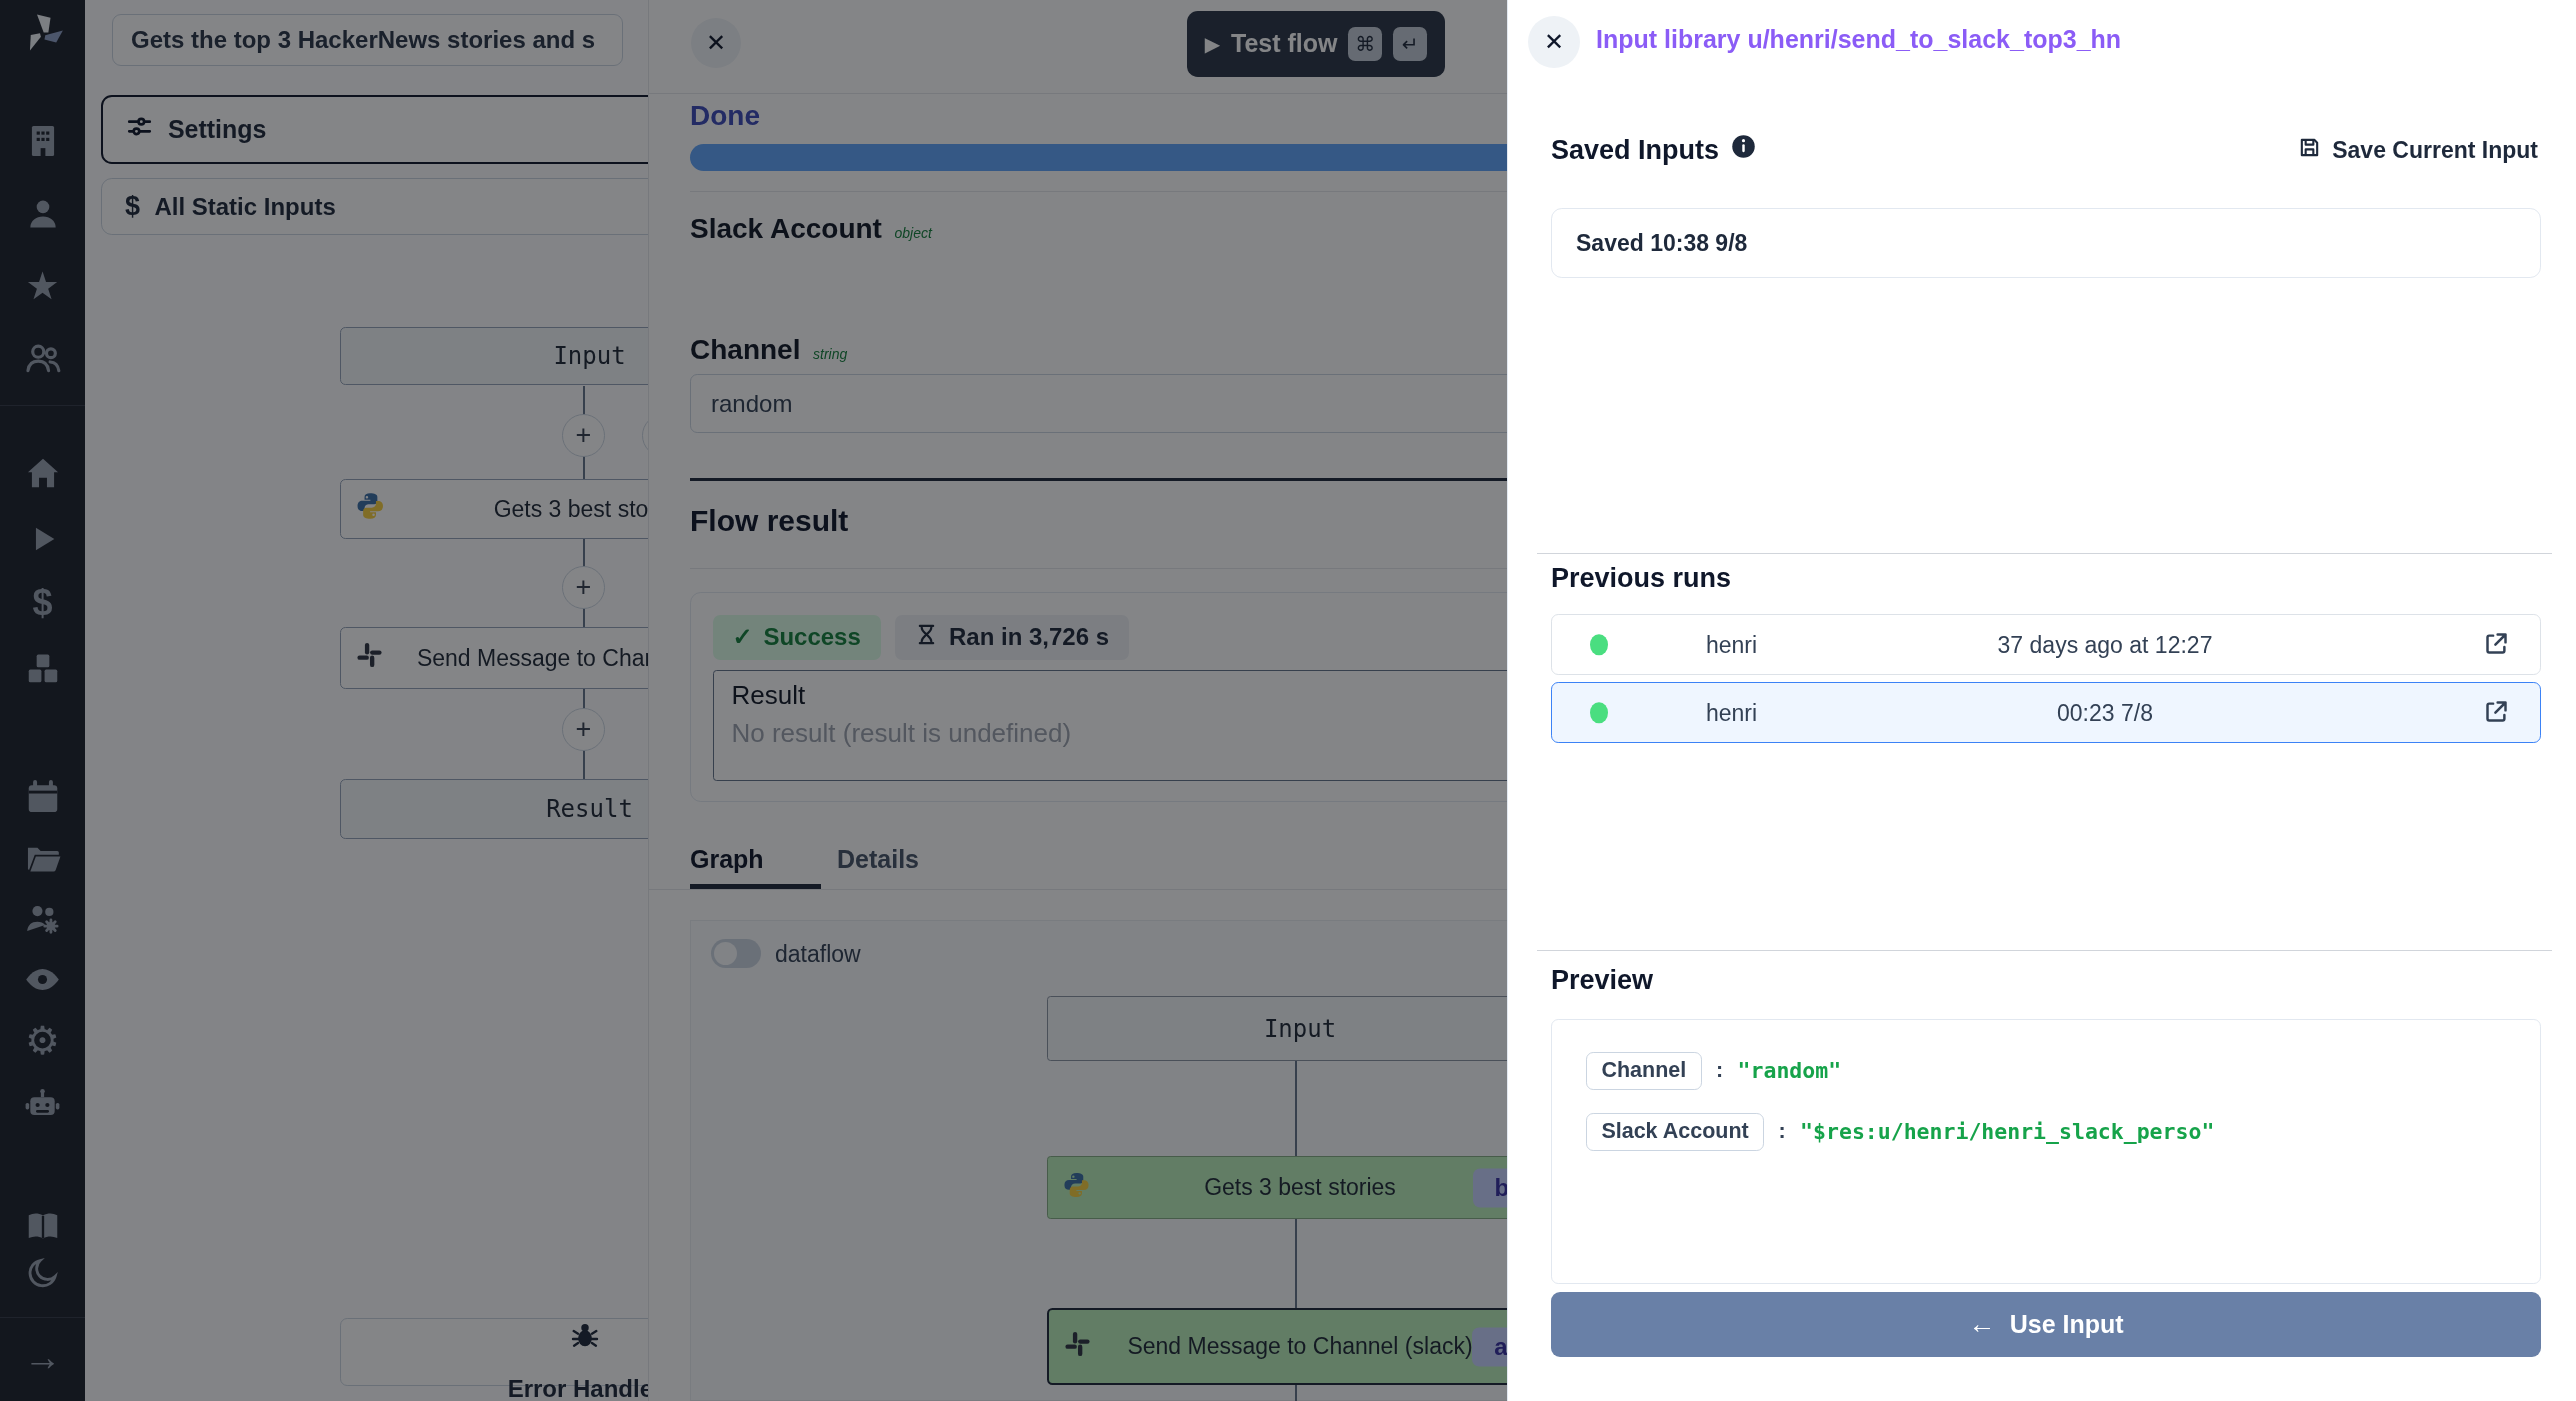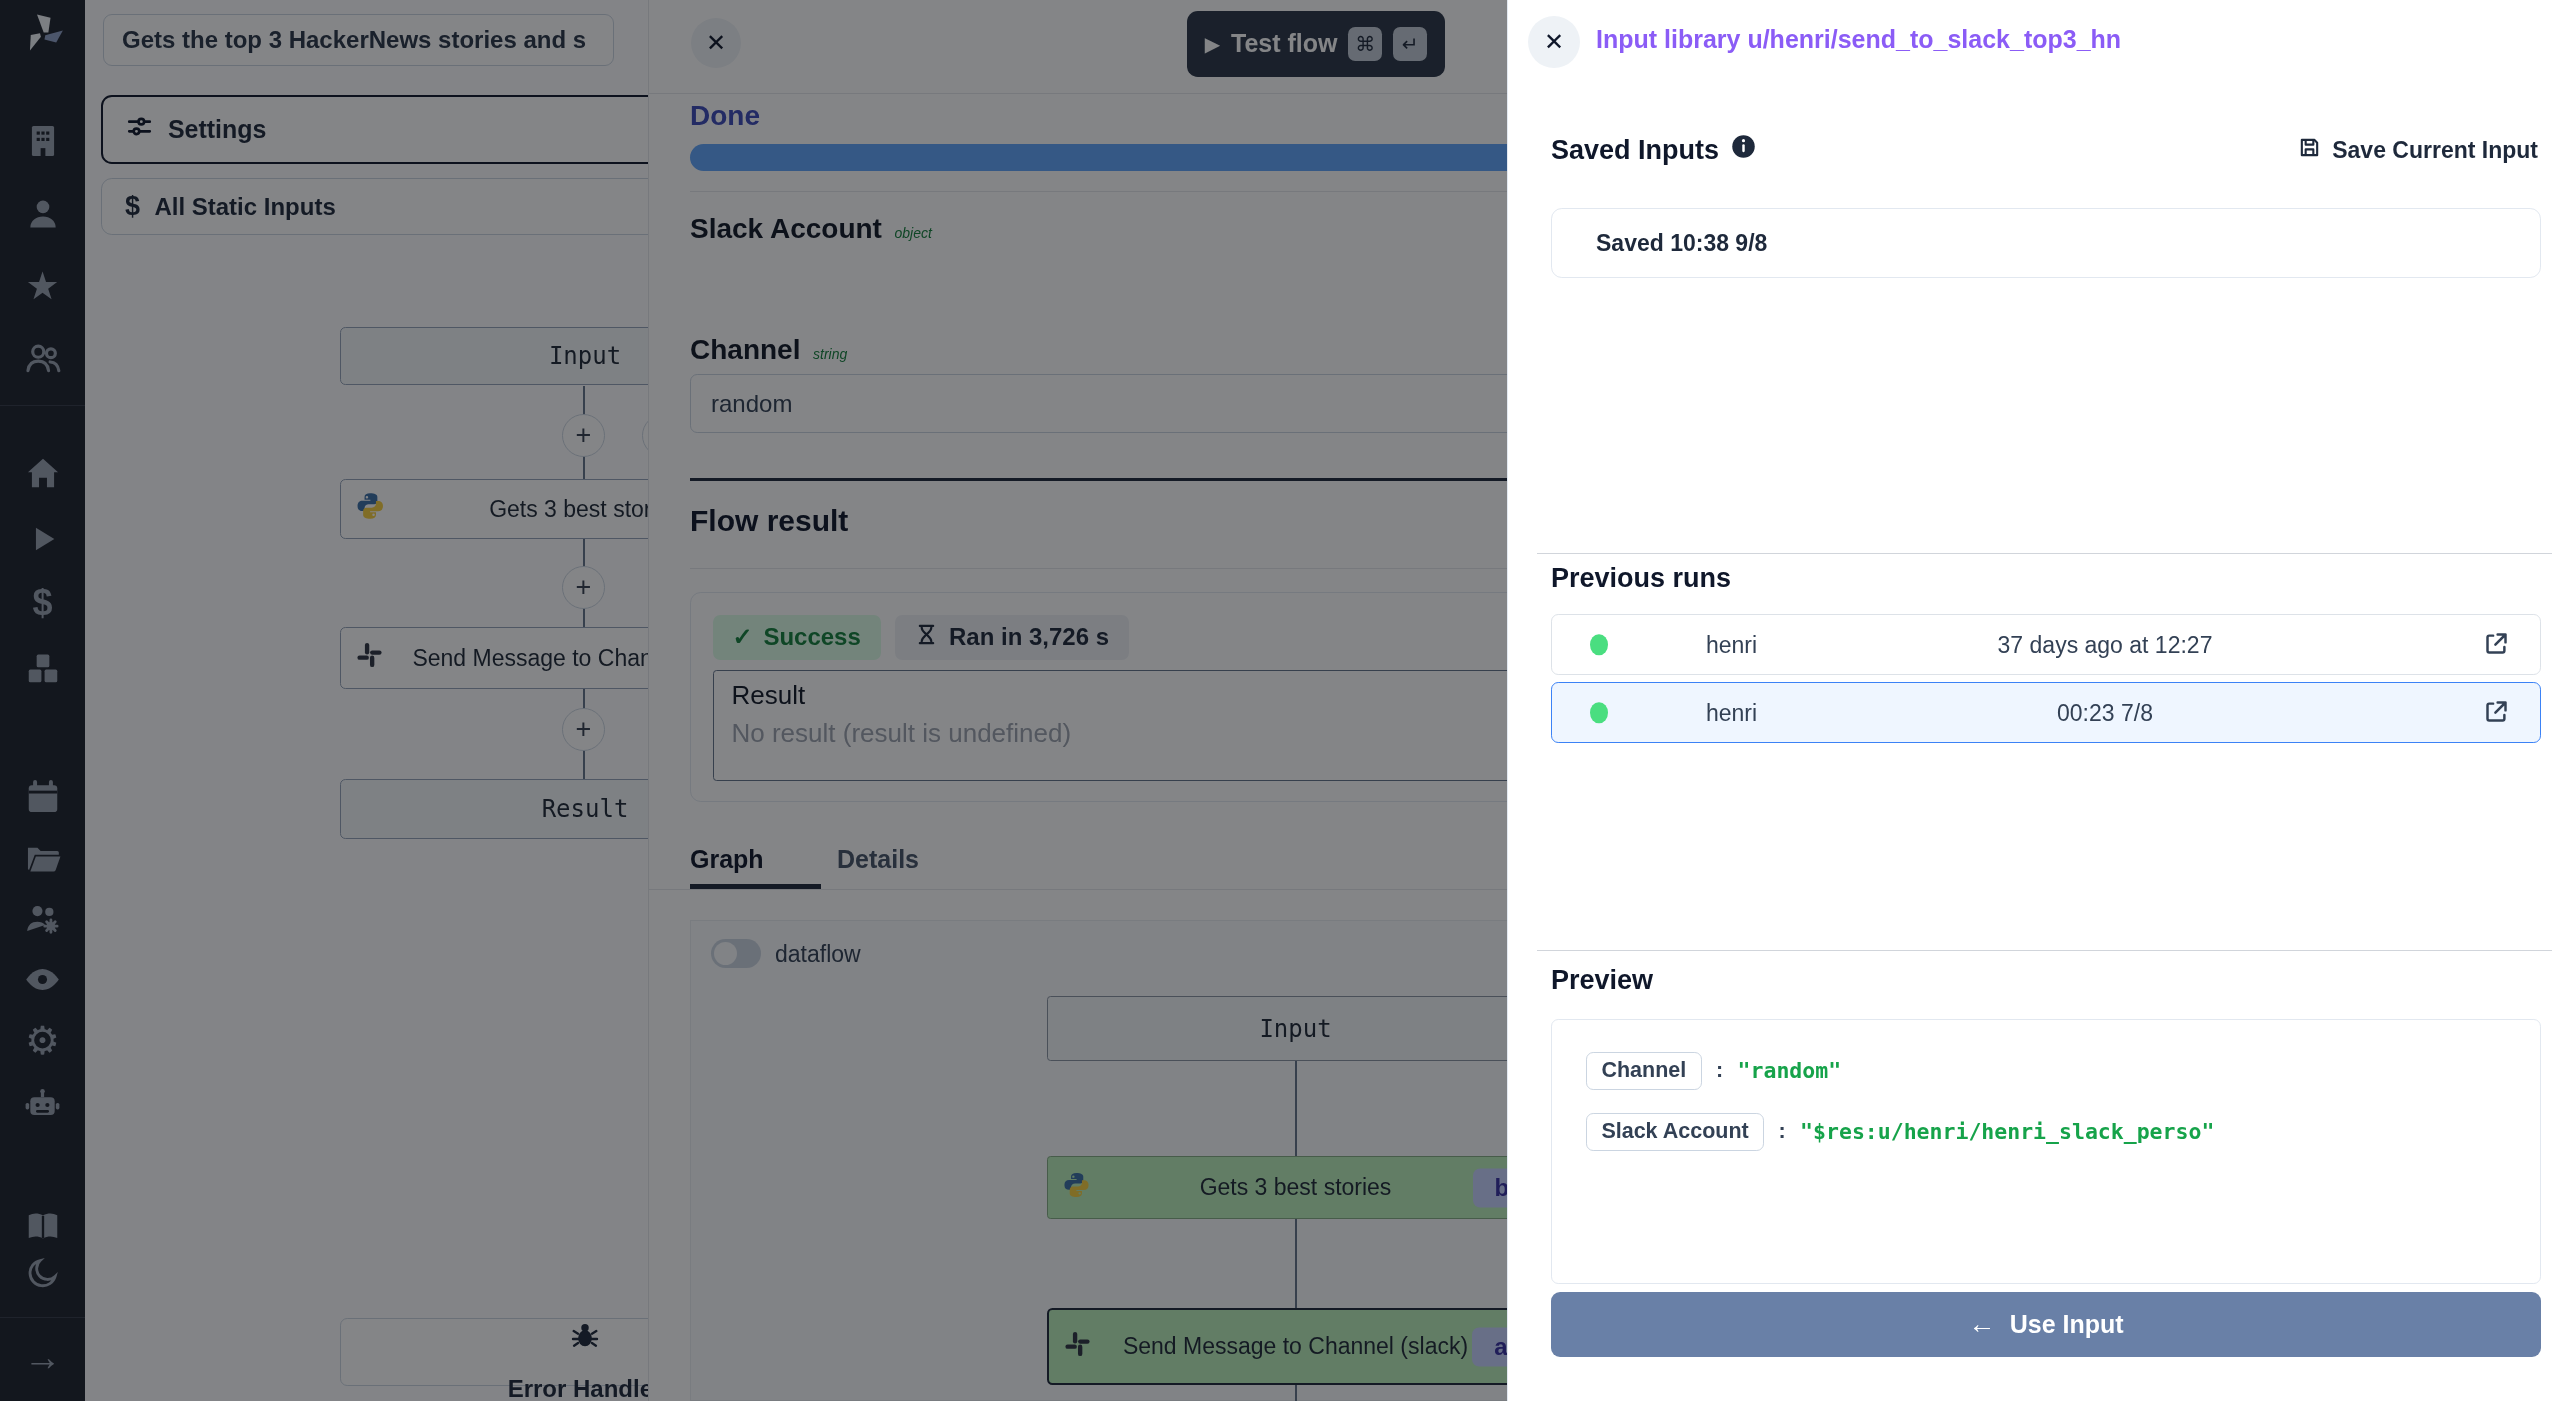--- a/index.html
+++ b/index.html
@@ -1,20 +1,20 @@
 <!DOCTYPE html>
 <html style="font-size:14.4px"><head>
 <meta charset="utf-8">
 <style>
   * { box-sizing: border-box; margin:0; padding:0; }
   html,body { width:2576px; height:1401px; }
   body { position:relative; overflow:hidden; background:#fff;
          font-family:"Liberation Sans", sans-serif; color:#1e293b; }
   .mono { font-family:"DejaVu Sans Mono", monospace; }
-  .nowrap { white-space:nowrap; overflow:hidden; }
+  .nowrap { white-space:nowrap; overflow:hidden;margin-left:9px; }
 
   
   .sidebar { position:absolute; left:0; top:0; width:85px; height:1401px; background:#1d222c; z-index:2; }
   .side-icon { position:absolute; left:0; width:85px; display:flex; justify-content:center; align-items:center; color:#99a2b1; cursor:pointer; }
   .side-icon svg { display:block; }
   .side-glyph { font-size:32px; color:#99a2b1; line-height:1; }
   .side-div { position:absolute; left:0; width:85px; border-top:1.8px solid #343b49; }
 
   
   .editor { position:absolute; left:85px; top:0; width:562px; height:1401px; background:#fdfdfe; z-index:1; }
@@ -79,21 +79,21 @@
   
   .dim { position:absolute; left:0; top:0; width:1507px; height:1401px; background:rgba(10,12,16,0.5); z-index:5; pointer-events:none; }
 
   
   .lib-drawer { position:absolute; left:1507px; top:0; width:1069px; height:1401px; background:#fff; z-index:10; border-left:0.9px solid #e2e8f0; }
   .lib-title { position:absolute; left:88px; top:25px; font-size:25px; font-weight:700; color:#8b5cf6; }
   .lib-h { position:absolute; font-size:27px; font-weight:700; color:#0f172a; display:flex; align-items:center; gap:11px; }
   .save-btn { position:absolute; right:38px; top:136px; display:flex; align-items:center; gap:10.8px; font-size:23px; font-weight:600;
               color:#1e293b; cursor:pointer; }
   .saved-card { position:absolute; left:43px; top:208px; width:990px; height:70px; border:1.3px solid #e2e8f0; border-radius:10.8px;
-                display:flex; align-items:center; padding:0 44px; font-size:23px; font-weight:600; color:#1e293b; cursor:pointer; background:#fff; }
+                display:flex; align-items:center; padding:0 24px; font-size:23px; font-weight:600; color:#1e293b; cursor:pointer; background:#fff; }
   .lib-div { position:absolute; left:29px; width:1015px; border-top:1.8px solid #d1d5db; }
   .run-row { position:absolute; left:43px; width:990px; height:61px; border:1.3px solid #dde2e8; border-radius:7.2px; background:#fff; cursor:pointer; }
   .run-row.selected { background:#eff6ff; border:1.8px solid #3b82f6; }
   .run-dot { position:absolute; left:38px; top:50%; transform:translateY(-50%); width:18px; height:21.5px; border-radius:50%; background:#4ade80; }
   .run-user { position:absolute; left:154px; top:50%; transform:translateY(-50%); font-size:23px; color:#334155; }
   .run-time { position:absolute; left:553px; top:50%; transform:translate(-50%,-50%); font-size:23px; color:#334155; white-space:nowrap; }
   .run-open { position:absolute; right:30.5px; top:50%; transform:translateY(-50%); cursor:pointer; }
   .preview-card { position:absolute; left:43px; top:1019px; width:990px; height:265px; border:1.3px solid #e2e8f0; border-radius:7.2px; background:#fff; }
   .pv-row { position:absolute; left:34px; display:flex; align-items:center; gap:14.4px; }
   .pv-chip { border:1.3px solid #cbd5e1; border-radius:7.2px; background:#fff; padding:5.4px 14.4px; font-size:21.5px; font-weight:600; color:#334155; }

